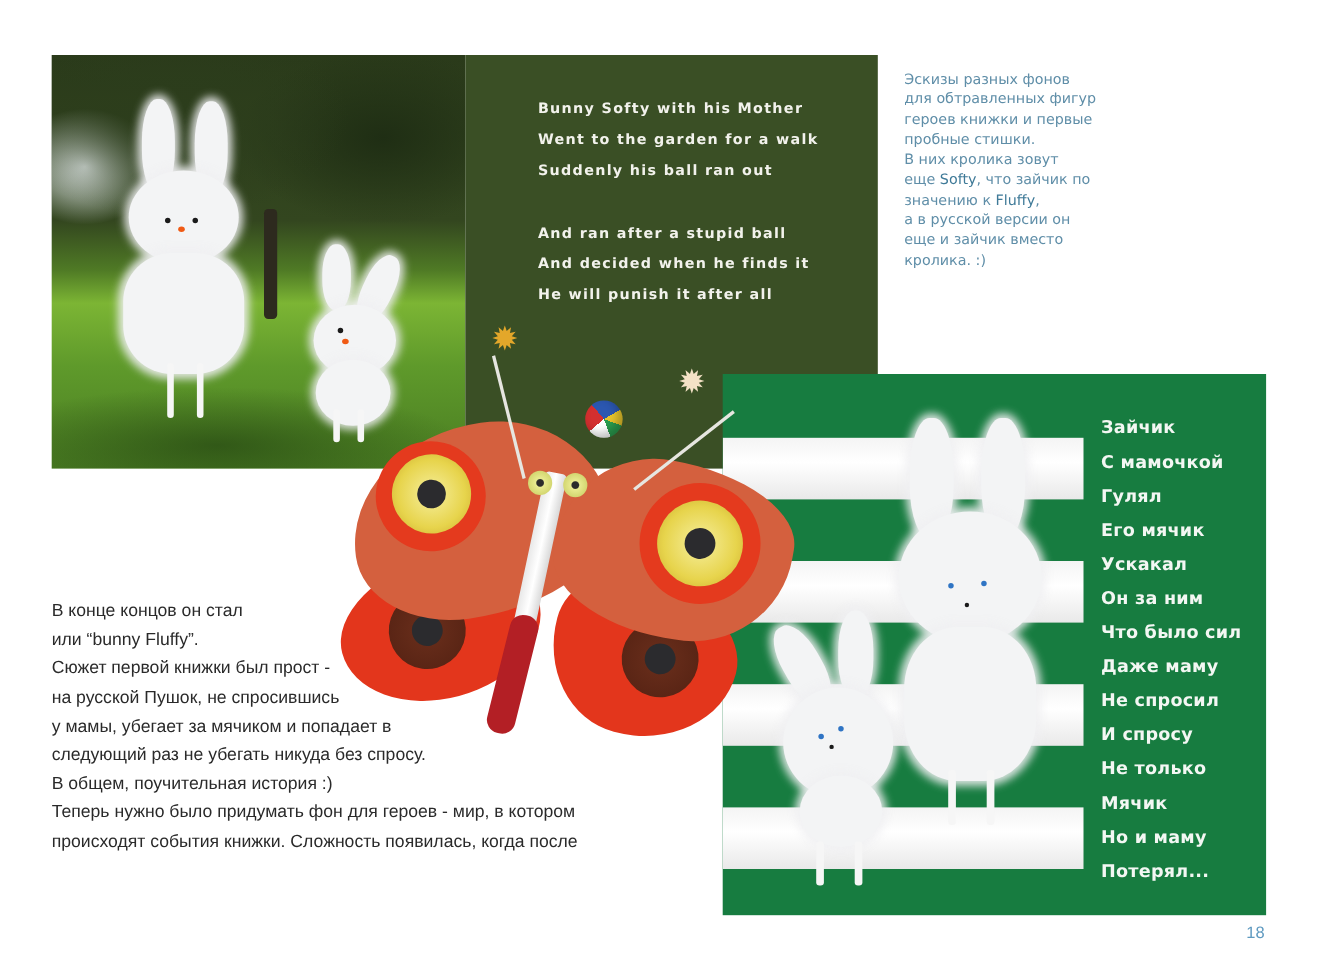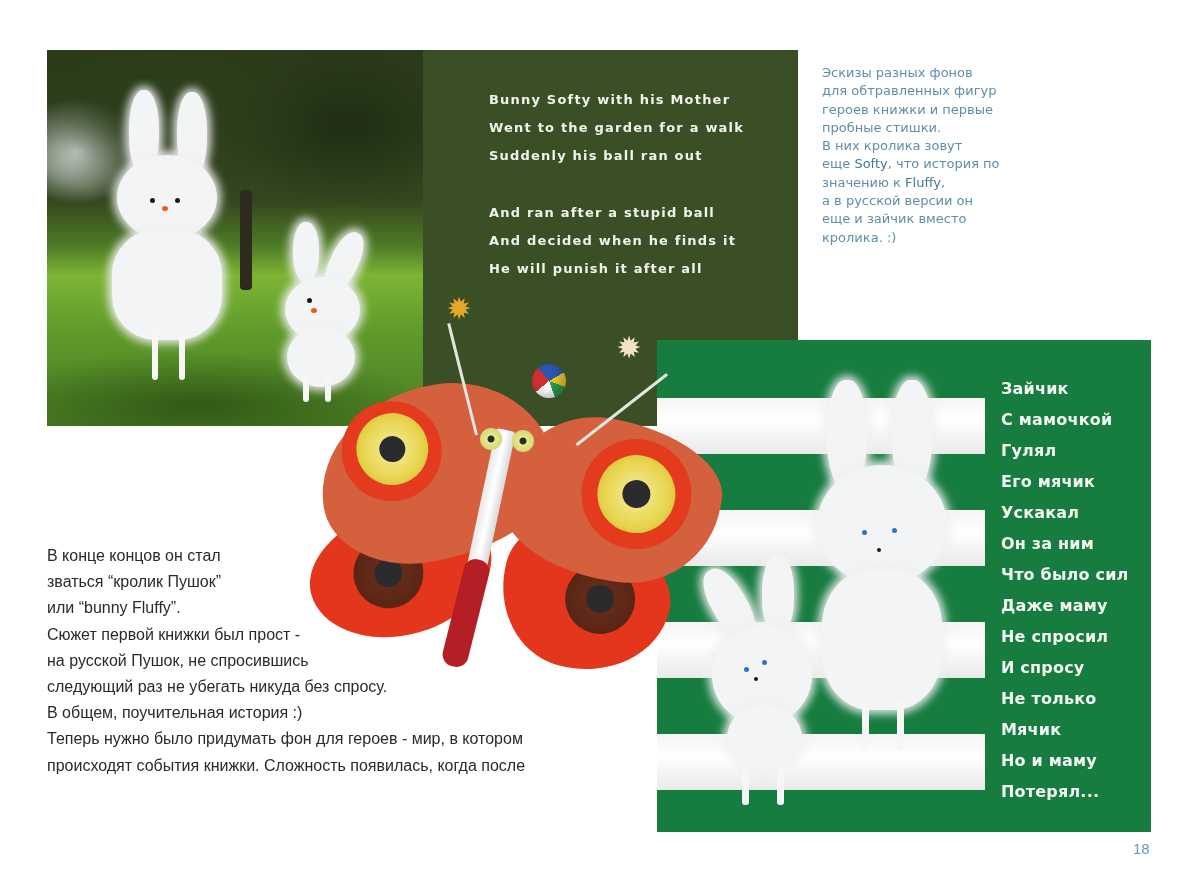--- a/index.html
+++ b/index.html
@@ -187,21 +187,21 @@
   </div>
 </div>
 
 <div class="side-note">
   <div>Эскизы разных фонов</div>
   <div>для обтравленных фигур</div>
   <div>героев книжки и первые</div>
   <div>пробные стишки.</div>
   <div>В них кролика зовут</div>
   <div>
-    <span>еще </span><span class="highlight">Softy</span><span>, что история по</span>
+    <span>еще </span><span class="highlight">Softy</span><span>, что зайчик по</span>
   </div>
   <div>
     <span>значению к </span><span class="highlight">Fluffy</span><span>,</span>
   </div>
   <div>а в русской версии он</div>
   <div>еще и зайчик вместо</div>
   <div>кролика. :)</div>
 </div>
 
 <div class="striped-panel">
@@ -282,23 +282,23 @@
   <div class="antenna" style="left:275px;top:40px;height:115px;transform:rotate(52deg);"></div>
 
   <div class="gear" style="left:146px;top:6px;color:#e3a72a;">✹</div>
   <div class="gear" style="left:316px;top:45px;color:#f4e2c6;">✹</div>
 
   <div class="beach-ball"></div>
 </div>
 
 <div class="story">
   <p>В конце концов он стал</p>
-  <p>зваться “кролик Пушок”</p>
   <p>или “bunny Fluffy”.</p>
   <p>Сюжет первой книжки был прост -</p>
   <p>на русской Пушок, не спросившись</p>
+  <p>у мамы, убегает за мячиком и попадает в</p>
   <p>следующий раз не убегать никуда без спросу.</p>
   <p>В общем, поучительная история :)</p>
   <p>Теперь нужно было придумать фон для героев - мир, в котором</p>
   <p>происходят события книжки. Сложность появилась, когда после</p>
 </div>
 
 <div class="page-number">18</div>
 
 </body></html>

